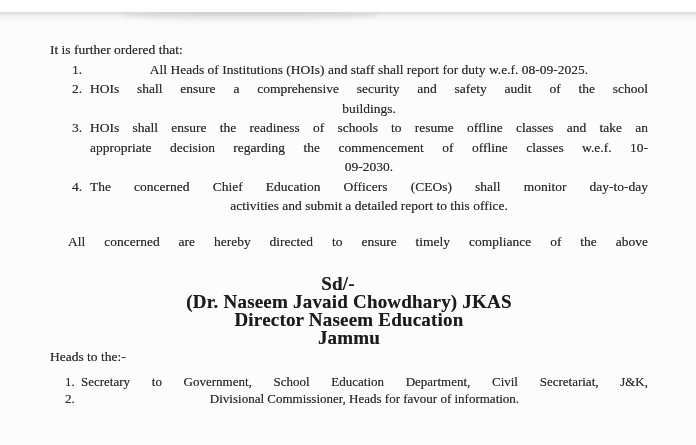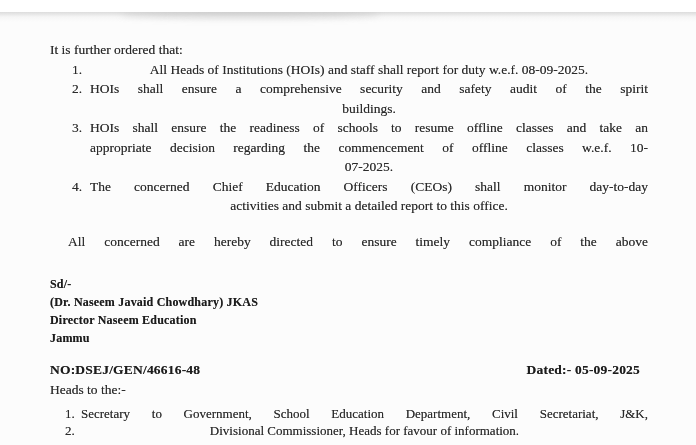--- a/index.html
+++ b/index.html
@@ -34,23 +34,23 @@
   .olist { margin-left: 22px; }
   .oli { display:flex; }
   .onum { width:18px; flex:none; }
   .obody { flex:1; min-width:0; }
   .ln { text-align:center; }
   .ln.just { text-align: justify; text-align-last: justify; }
   .ln.indent { text-indent: 18px; }
   .closing { margin-top: 16px; }
   .sig {
     margin-top: 24px;
-    text-align: left;
+    text-align: center;
     font-weight: 700;
-    font-size: 12px;
+    font-size: 19px;
     line-height: 18px;
     color: #1c1c1c;
     letter-spacing: 0.2px;
   }
   .sig .sd { padding-right: 22px; }
   .refrow {
     margin-top: 13px;
     display:flex; justify-content: space-between;
     font-weight: 700; color:#1c1c1c;
     letter-spacing: 0.2px;
@@ -76,31 +76,31 @@
     <div class="oli">
       <span class="onum">1.</span>
       <div class="obody">
         <div class="ln">All Heads of Institutions (HOIs) and staff shall report for duty w.e.f. 08-09-2025.</div>
       </div>
     </div>
 
     <div class="oli">
       <span class="onum">2.</span>
       <div class="obody">
-        <div class="ln just">HOIs shall ensure a comprehensive security and safety audit of the spirit</div>
+        <div class="ln just">HOIs shall ensure a comprehensive security and safety audit of the school</div>
         <div class="ln">buildings.</div>
       </div>
     </div>
 
     <div class="oli">
       <span class="onum">3.</span>
       <div class="obody">
         <div class="ln just">HOIs shall ensure the readiness of schools to resume offline classes and take an</div>
         <div class="ln just">appropriate decision regarding the commencement of offline classes w.e.f. 10-</div>
-        <div class="ln">07-2025.</div>
+        <div class="ln">09-2030.</div>
       </div>
     </div>
 
     <div class="oli">
       <span class="onum">4.</span>
       <div class="obody">
         <div class="ln just">The concerned Chief Education Officers (CEOs) shall monitor day-to-day</div>
         <div class="ln">activities and submit a detailed report to this office.</div>
       </div>
     </div>
@@ -111,24 +111,20 @@
     <div class="ln just indent">All concerned are hereby directed to ensure timely compliance of the above</div>
   </div>
 
   <div class="sig">
     <div class="sd">Sd/-</div>
     <div>(Dr. Naseem Javaid Chowdhary) JKAS</div>
     <div>Director Naseem Education</div>
     <div>Jammu</div>
   </div>
 
-  <div class="refrow">
-    <span>NO:DSEJ/GEN/46616-48</span>
-    <span class="dated">Dated:- 05-09-2025</span>
-  </div>
 
   <div class="copyhead">Heads to the:-</div>
 
   <div class="clist">
 
     <div class="cli">
       <span class="cnum">1.</span>
       <div class="cbody">
         <div class="ln just">Secretary to Government, School Education Department, Civil Secretariat, J&amp;K,</div>
       </div>

